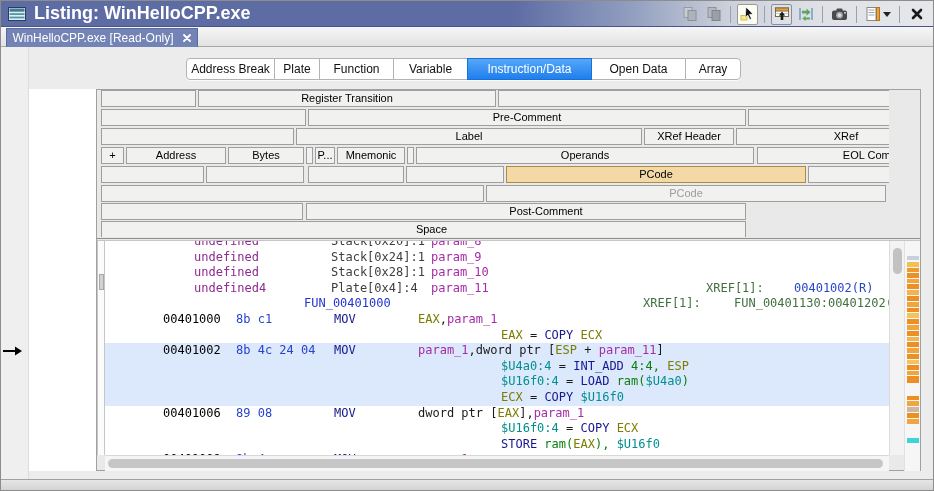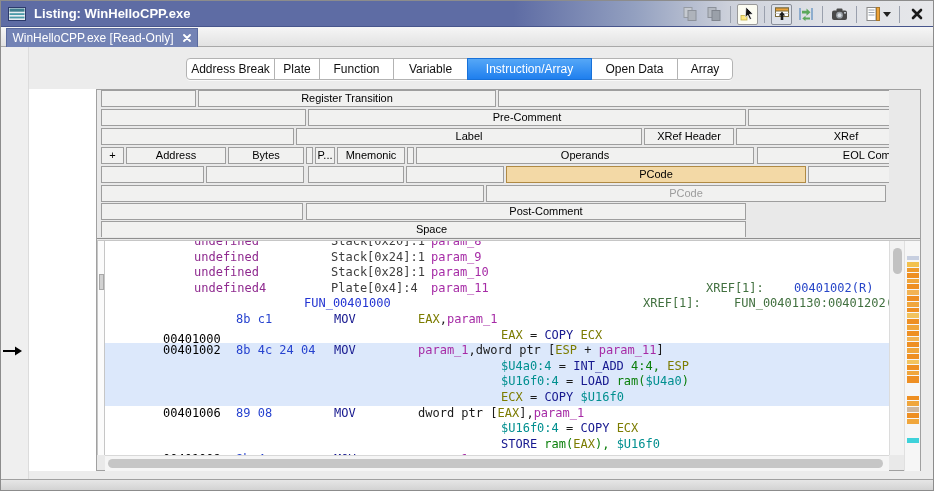--- a/index.html
+++ b/index.html
@@ -5,21 +5,21 @@
   * { margin:0; padding:0; box-sizing:border-box; }
   body { font-family:"Liberation Sans", sans-serif; background:#fff; }
   .screen { position:relative; width:934px; height:491px; background:#ececec;
             border:1px solid #8c8c8c; overflow:hidden; }
 
   
   .titlebar { position:absolute; left:0; top:0; width:100%; height:26px;
     background:linear-gradient(to right,#5e6ca4 0%,#5e6ca4 55%,#93a0c0 68%,#ccd0da 78%,#dfe1e6 88%,#e6e7ea 100%);
     border-bottom:1px solid #47558c; display:flex; align-items:center; }
   .titlebar .ticon-app { margin-left:7px; display:flex; }
-  .titlebar .title { color:#fff; font-size:13px; font-weight:bold; margin-left:8px; white-space:nowrap; }
+  .titlebar .title { color:#fff; font-size:18px; font-weight:bold; margin-left:8px; white-space:nowrap; }
   .tb { position:absolute; right:6px; top:0; height:26px; display:flex; align-items:center; gap:3px; }
   .tbi { width:21px; height:21px; display:flex; align-items:center; justify-content:center; }
   .tbi.raised { background:#fcfcf2; border:1px solid #9a9a9a; border-radius:2px; }
   .tbi.pressed { background:#dde1e9; border:1px solid #8a8f99; border-radius:2px; }
   .tsep { width:1px; height:17px; background:#9aa0ad; margin:0 3px; }
   .caret-down { width:0; height:0; border-left:4px solid transparent; border-right:4px solid transparent;
     border-top:5px solid #222; margin-left:2px; }
 
   
   .tabstrip { position:absolute; left:0; top:26px; width:100%; height:20px;
@@ -168,22 +168,22 @@
         <path d="M2 2 L8 8 M8 2 L2 8" stroke="#fff" stroke-width="1.9" stroke-linecap="round"></path>
       </svg>
     </div>
   </div>
 
   <div class="segbar">
       <div class="seg" style="width: 89px;">Address Break</div>
       <div class="seg" style="width: 46px;">Plate</div>
       <div class="seg" style="width: 75px;">Function</div>
       <div class="seg" style="width: 75px;">Variable</div>
-      <div class="seg on" style="width: 125px;">Instruction/Array</div>
-      <div class="seg" style="width: 87px;">Open Data</div>
+      <div class="seg on" style="width: 125px;">Instruction/Data</div>
+      <div class="seg" style="width: 95px;">Open Data</div>
       <div class="seg" style="width: 56px;">Array</div>
     </div>
 
   <div class="leftgray"></div>
   <div class="leftwhite"></div>
   <svg class="cursor-arrow" width="20" height="12" viewBox="0 0 20 12">
     <line x1="0" y1="6" x2="13" y2="6" stroke="#000" stroke-width="2"></line>
     <path d="M12 1.5 L19 6 L12 10.5 Z" fill="#000"></path>
   </svg>
 
@@ -241,21 +241,21 @@
       <span class="run" style="left: 230px; top: 24.2px;"><span class="c-s">Stack[0x28]:1</span></span>
       <span class="run" style="left: 330px; top: 24.2px;"><span class="c-v">param_10</span></span>
       <span class="run" style="left: 93px; top: 39.8px;"><span class="c-t">undefined4</span></span>
       <span class="run" style="left: 230px; top: 39.8px;"><span class="c-s">Plate[0x4]:4</span></span>
       <span class="run" style="left: 330px; top: 39.8px;"><span class="c-v">param_11</span></span>
       <span class="run" style="left: 605px; top: 39.8px;"><span class="c-xl">XREF[1]:</span></span>
       <span class="run" style="left: 693px; top: 39.8px;"><span class="c-xr">00401002(R)</span></span>
       <span class="run" style="left: 203px; top: 55.4px;"><span class="c-lf">FUN_00401000</span></span>
       <span class="run" style="left: 542px; top: 55.4px;"><span class="c-xl">XREF[1]:</span></span>
       <span class="run" style="left: 633px; top: 55.4px;"><span class="c-xf">FUN_00401130:00401202(c</span></span>
-      <span class="run" style="left: 62px; top: 71px; margin-top: 20px;"><span class="c-a">00401000</span></span>
+      <span class="run" style="left: 62px; top: 71px;"><span class="c-a">00401000</span></span>
       <span class="run" style="left: 135px; top: 71px;"><span class="c-b">8b c1</span></span>
       <span class="run" style="left: 233px; top: 71px;"><span class="c-m">MOV</span></span>
       <span class="run" style="left: 317px; top: 71px;"><span class="c-r">EAX</span><span class="c-pl">,</span><span class="c-v">param_1</span></span>
       <span class="run" style="left: 400px; top: 86.6px;"><span class="c-r">EAX</span><span class="c-pl"> = </span><span class="c-m">COPY</span><span class="c-pl"> </span><span class="c-r">ECX</span></span>
       <span class="run" style="left: 62px; top: 102.2px;"><span class="c-a">00401002</span></span>
       <span class="run" style="left: 135px; top: 102.2px;"><span class="c-b">8b 4c 24 04</span></span>
       <span class="run" style="left: 233px; top: 102.2px;"><span class="c-m">MOV</span></span>
       <span class="run" style="left: 317px; top: 102.2px;"><span class="c-v">param_1</span><span class="c-pl">,dword ptr [</span><span class="c-r">ESP</span><span class="c-pl"> + </span><span class="c-v">param_11</span><span class="c-pl">]</span></span>
       <span class="run" style="left: 400px; top: 117.8px;"><span class="c-u">$U4a0:4</span><span class="c-pl"> = </span><span class="c-m">INT_ADD</span><span class="c-pl"> </span><span class="c-g">4:4,</span><span class="c-pl"> </span><span class="c-r">ESP</span></span>
       <span class="run" style="left: 400px; top: 133.4px;"><span class="c-u">$U16f0:4</span><span class="c-pl"> = </span><span class="c-m">LOAD</span><span class="c-pl"> </span><span class="c-g">ram(</span><span class="c-u">$U4a0</span><span class="c-g">)</span></span>

